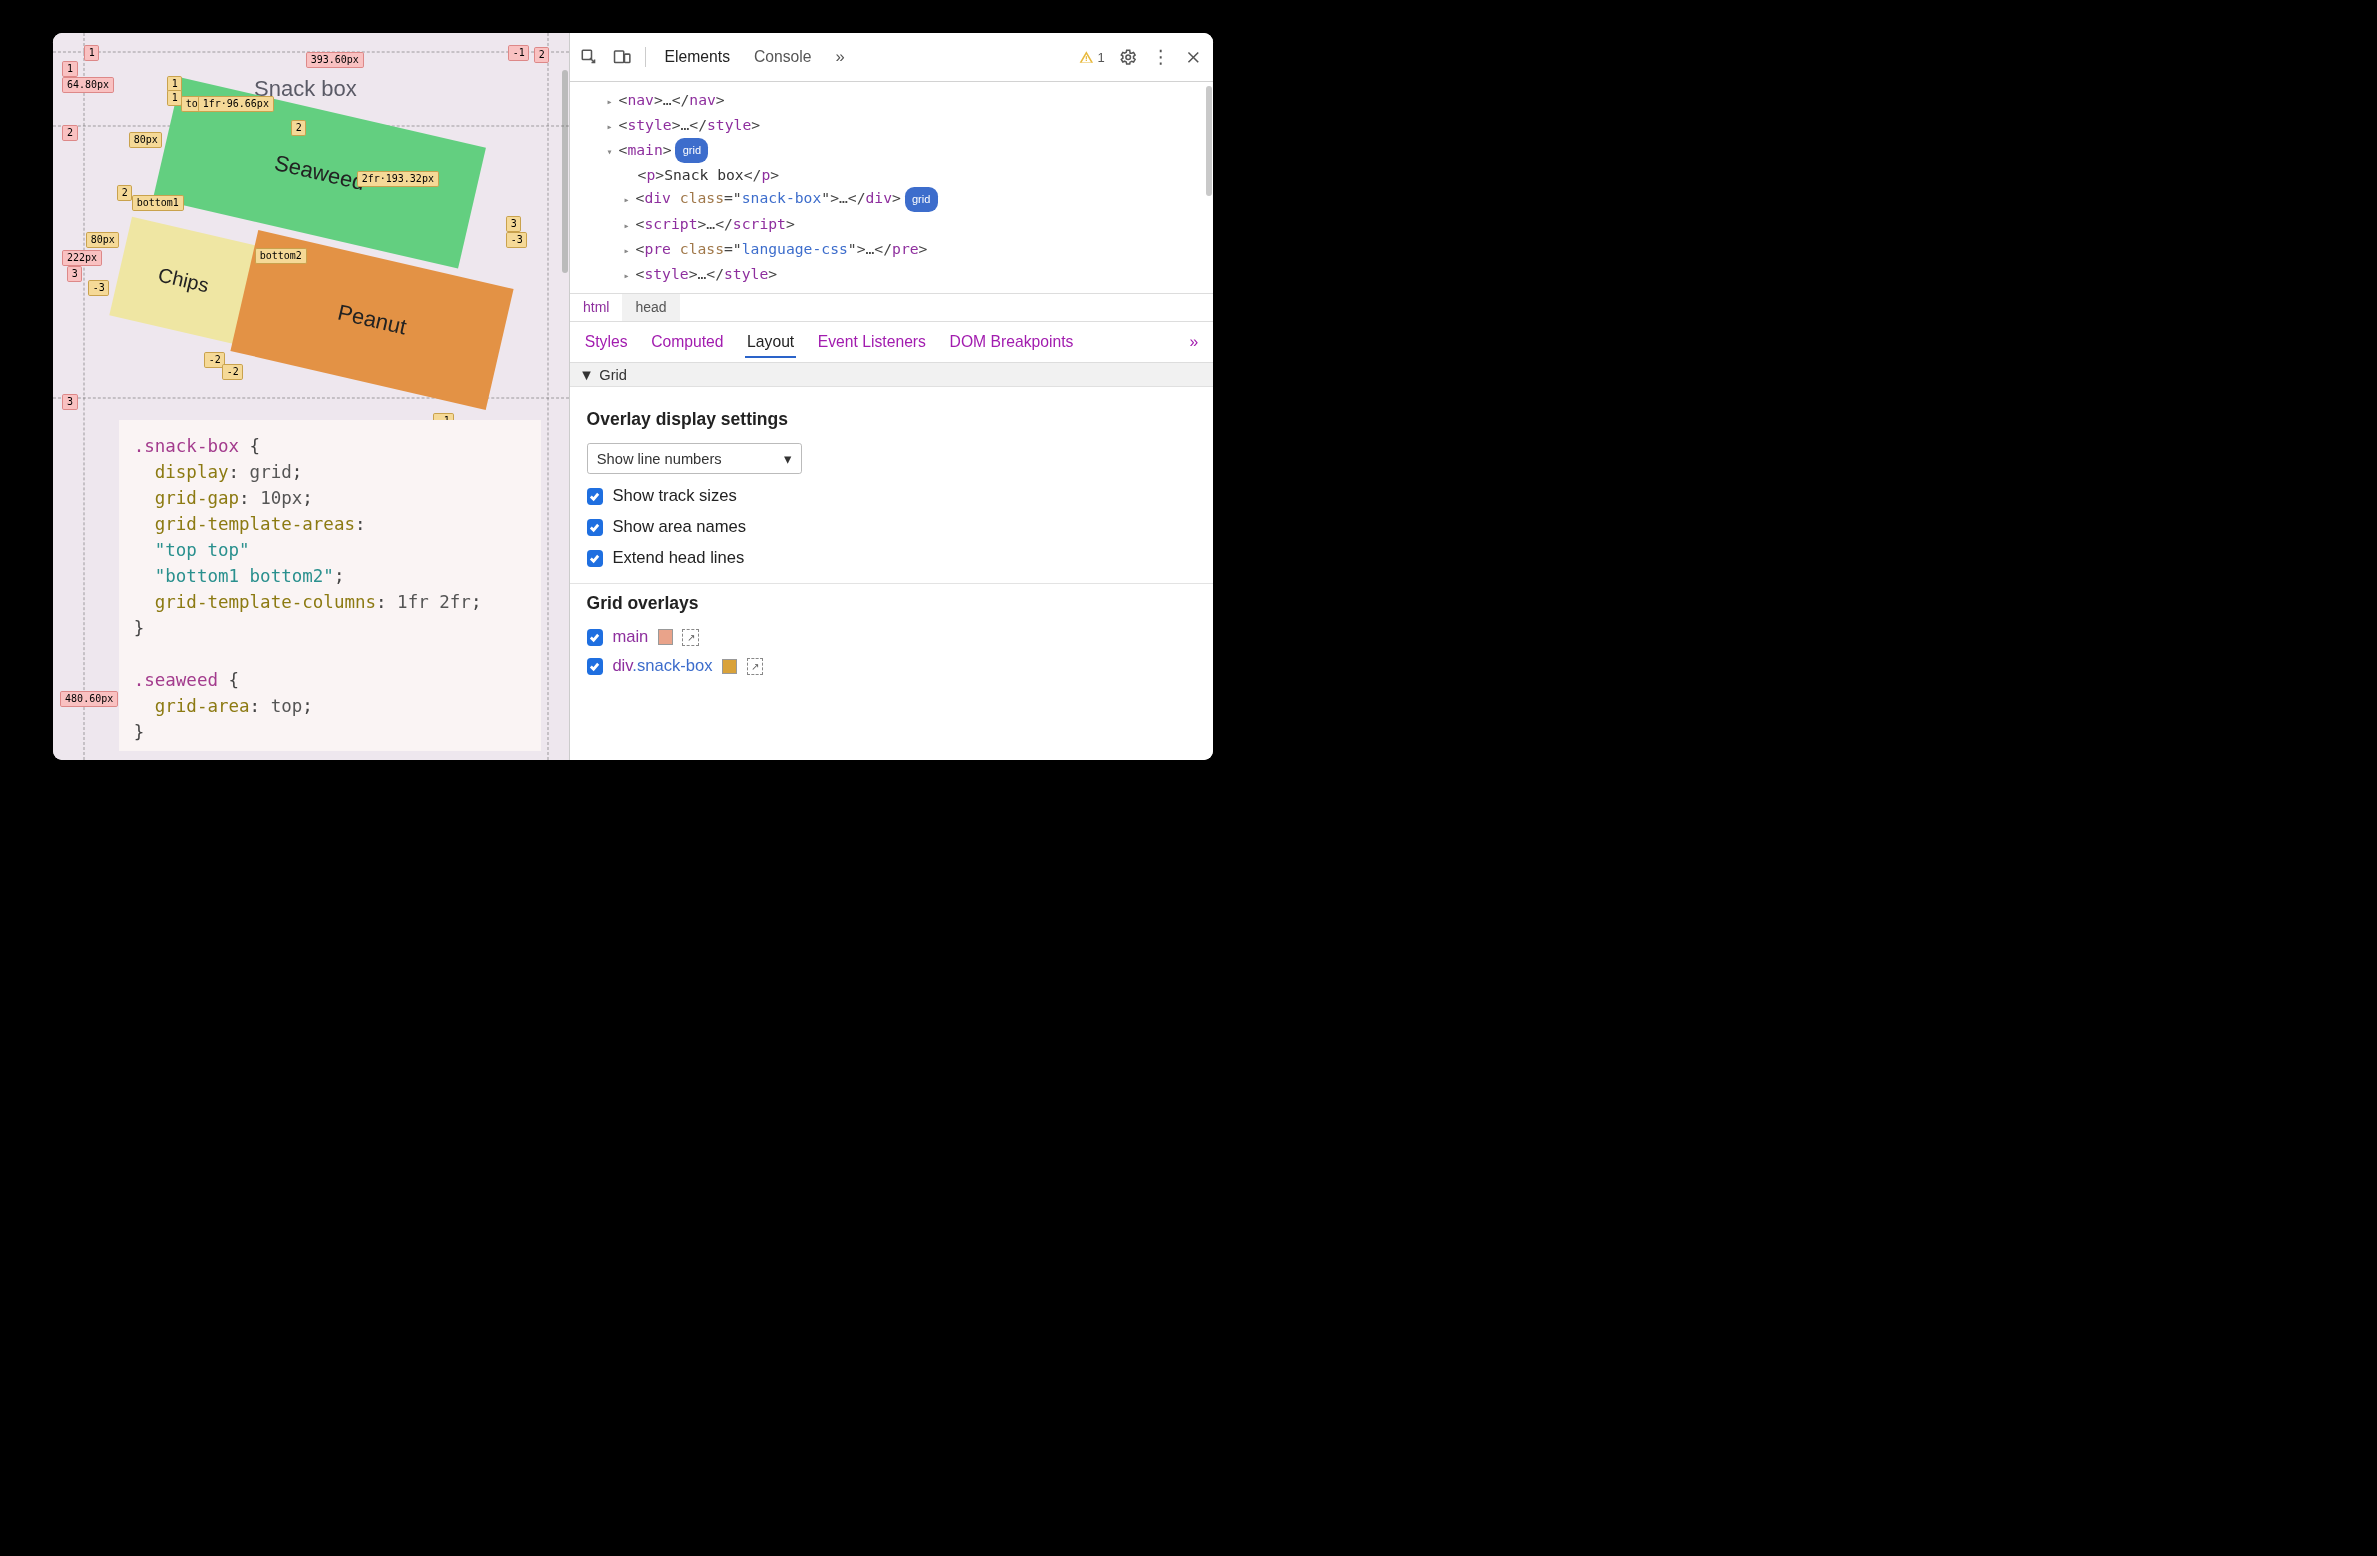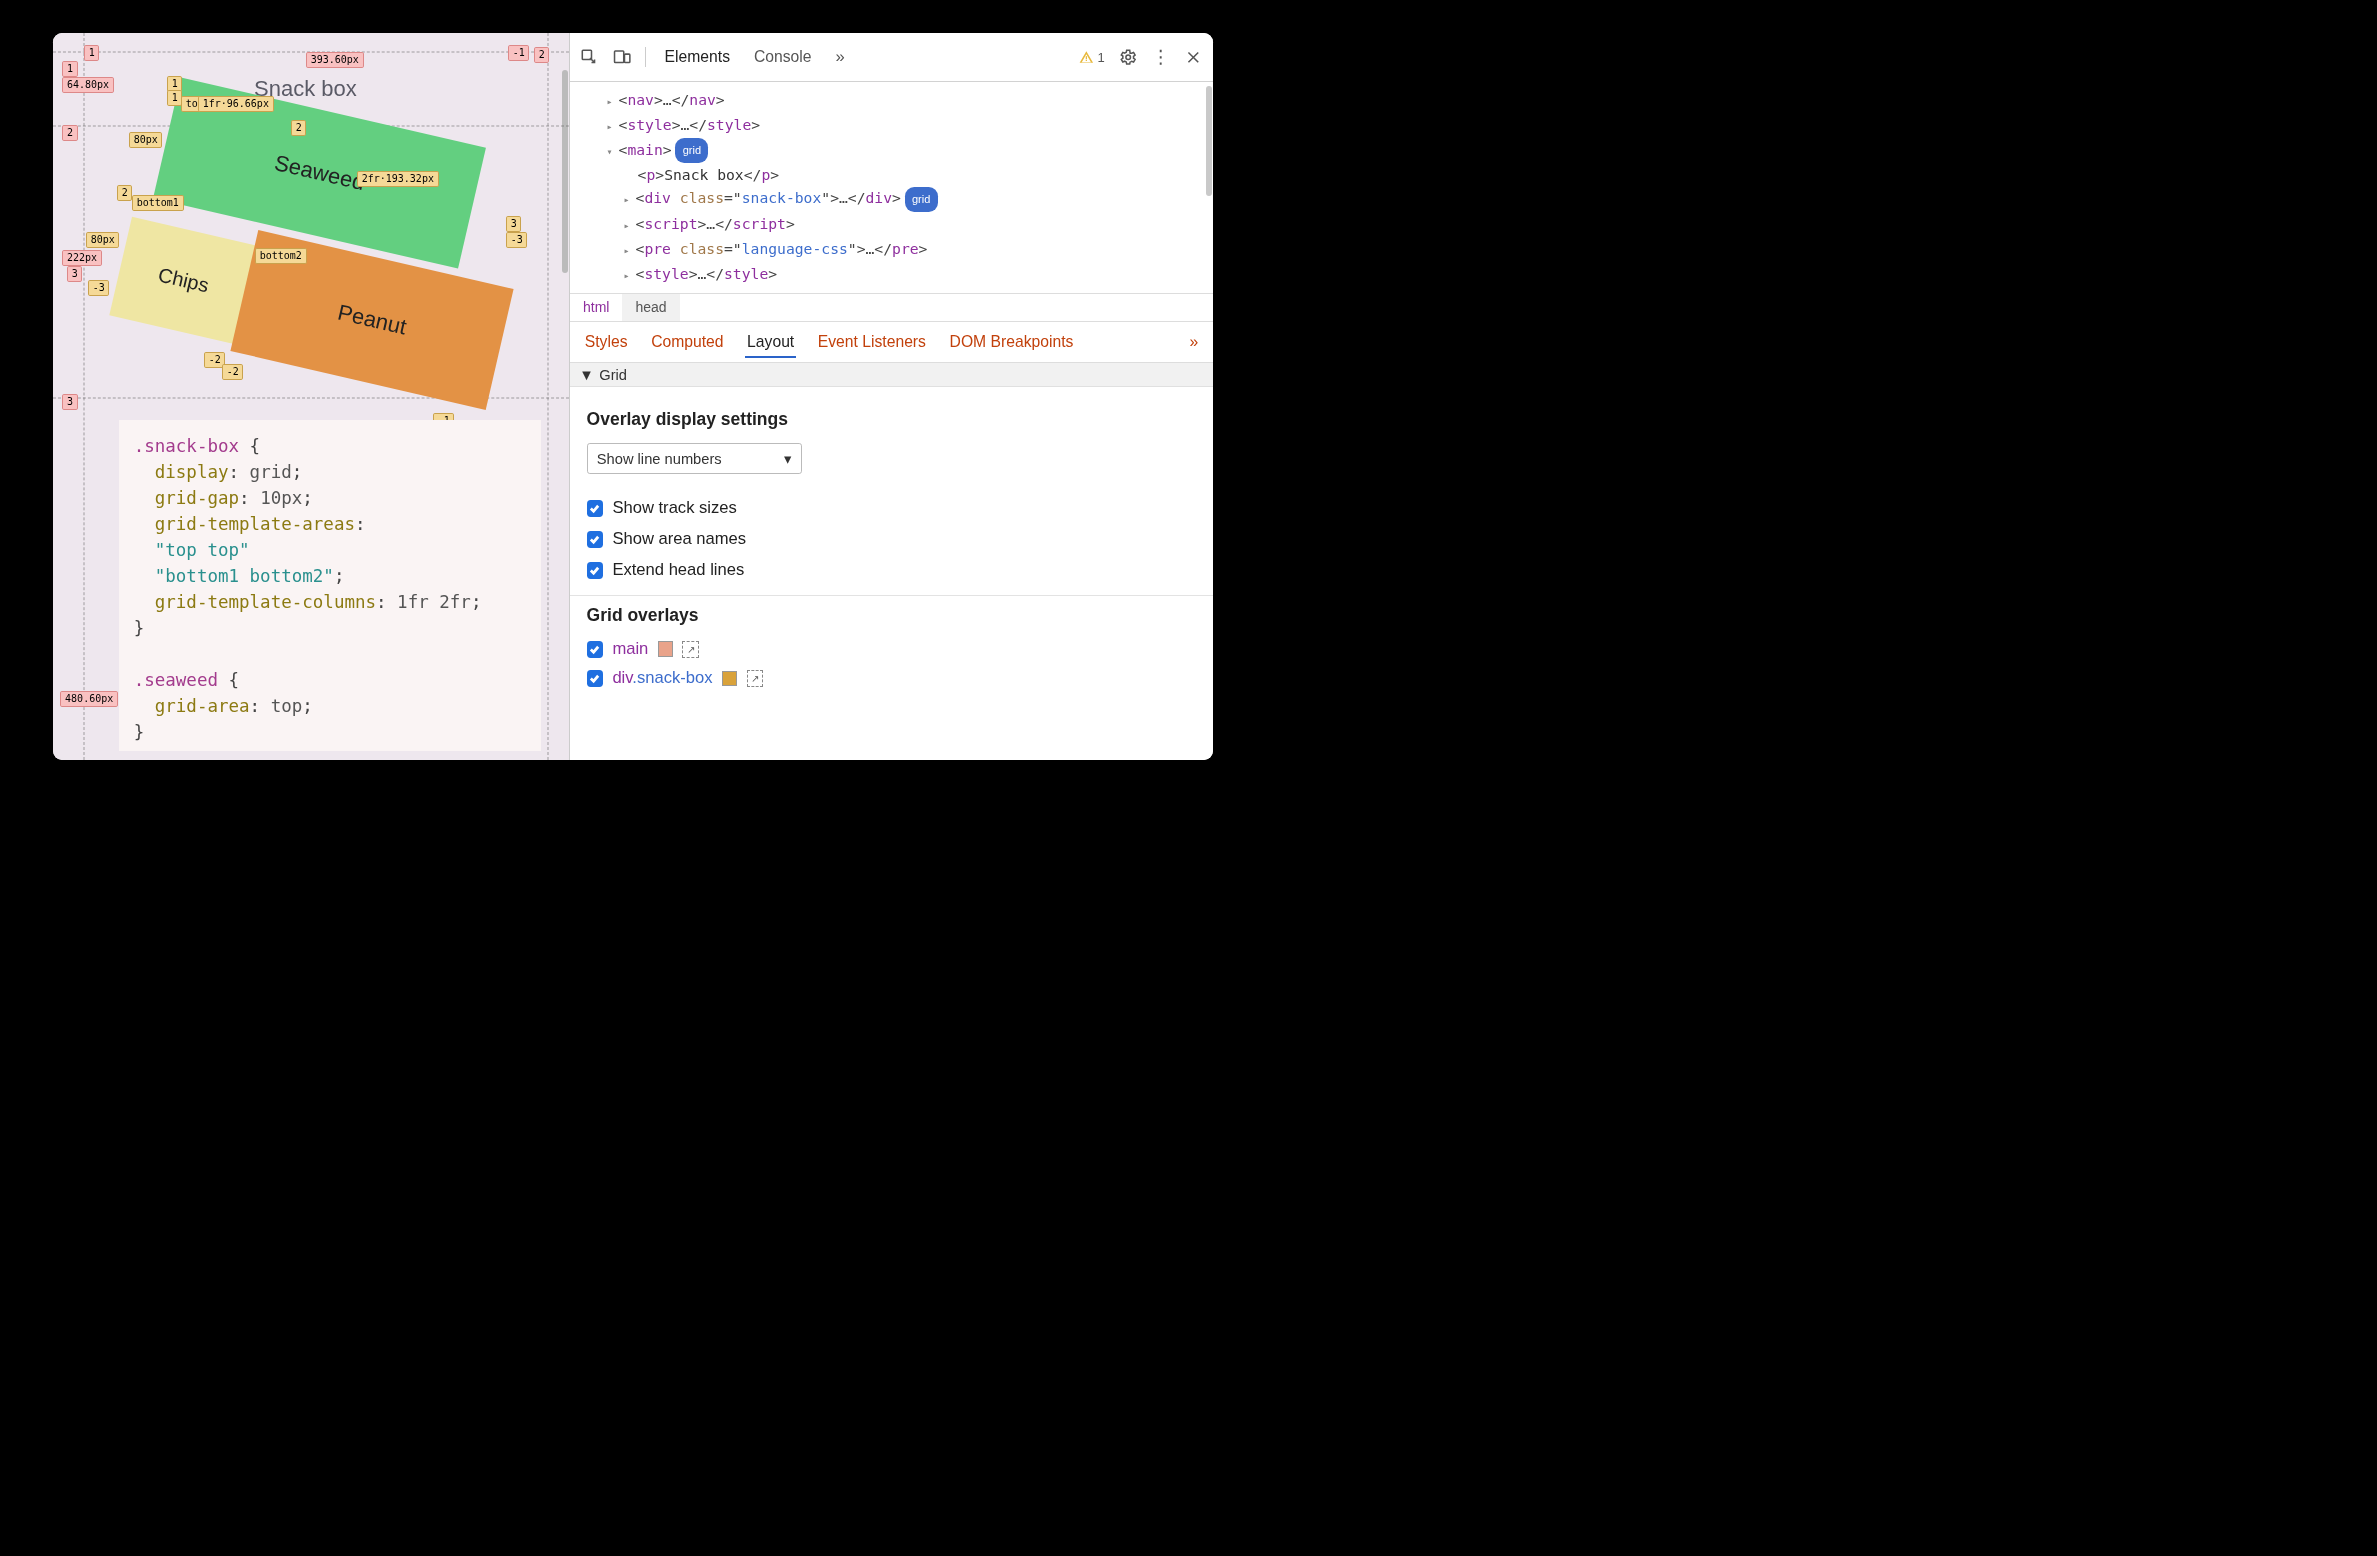--- a/index.html
+++ b/index.html
@@ -212,21 +212,21 @@
 
   .subtabs {
     display: flex;
     align-items: center;
     gap: 20px;
     padding: 0 13px;
     height: 41px;
     border-bottom: 0.9px solid #ddd;
     font-size: 15.7px;
   }
-  .subtabs .st { color: #c2410c; cursor: pointer; padding: 7.4px 1.8px; }
+  .subtabs .st { color: #a21caf; cursor: pointer; padding: 7.4px 1.8px; }
   .subtabs .st.active {
     color: #222;
     border-bottom: 2.8px solid #2a63c9;
     padding-bottom: 5.5px;
   }
   .subtabs .chevmore { margin-left: auto; }
 
   .section-head {
     background: #f1f1f1;
     border-bottom: 0.9px solid #e0e0e0;
@@ -252,21 +252,21 @@
     align-items: center;
     justify-content: space-between;
     width: 215px;
     height: 31px;
     border: 0.9px solid #bbb;
     border-radius: 2.8px;
     padding: 0 9.2px;
     font-size: 14.7px;
     color: #333;
     background: #fff;
-    margin-bottom: 13px;
+    margin-bottom: 1px;
     gap: 22px;
   }
   .checkrow {
     display: flex;
     align-items: center;
     gap: 9.2px;
     margin: 11px 0;
     font-size: 16.6px;
   }
   .checkbox {

